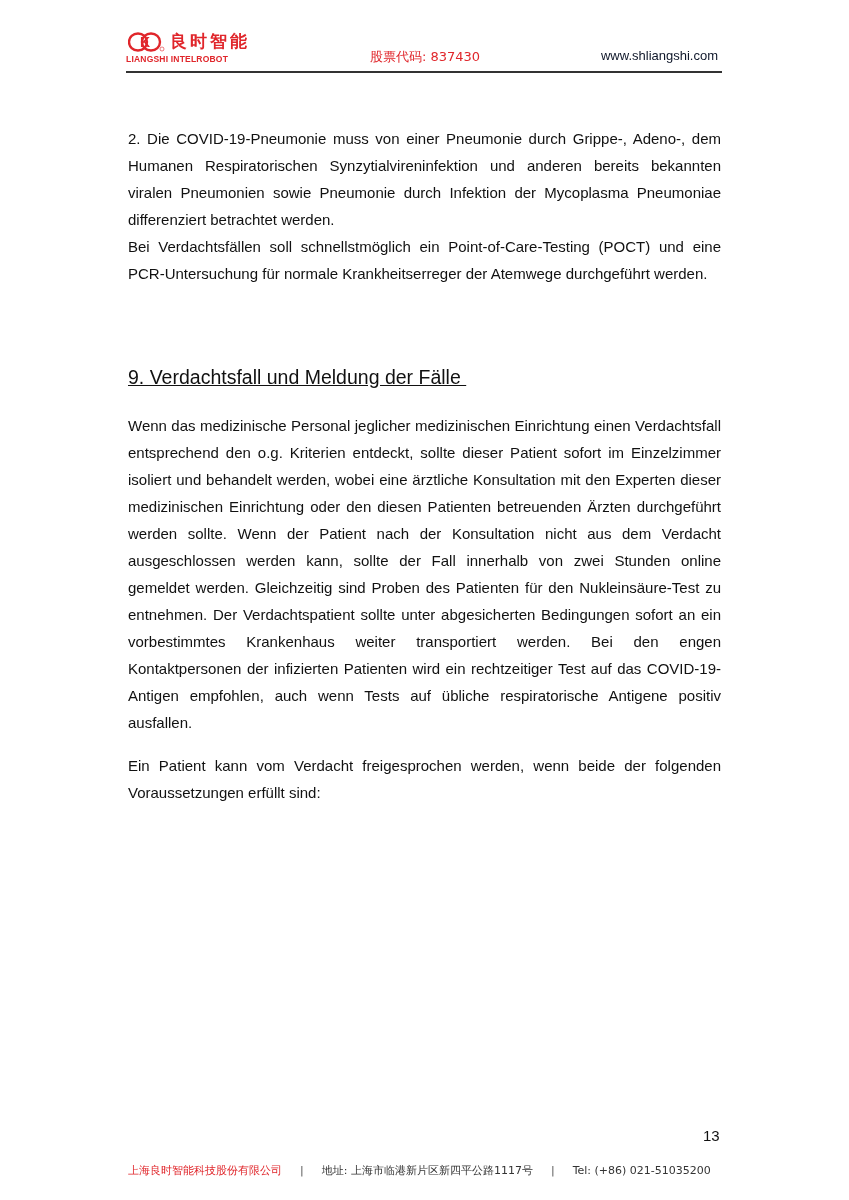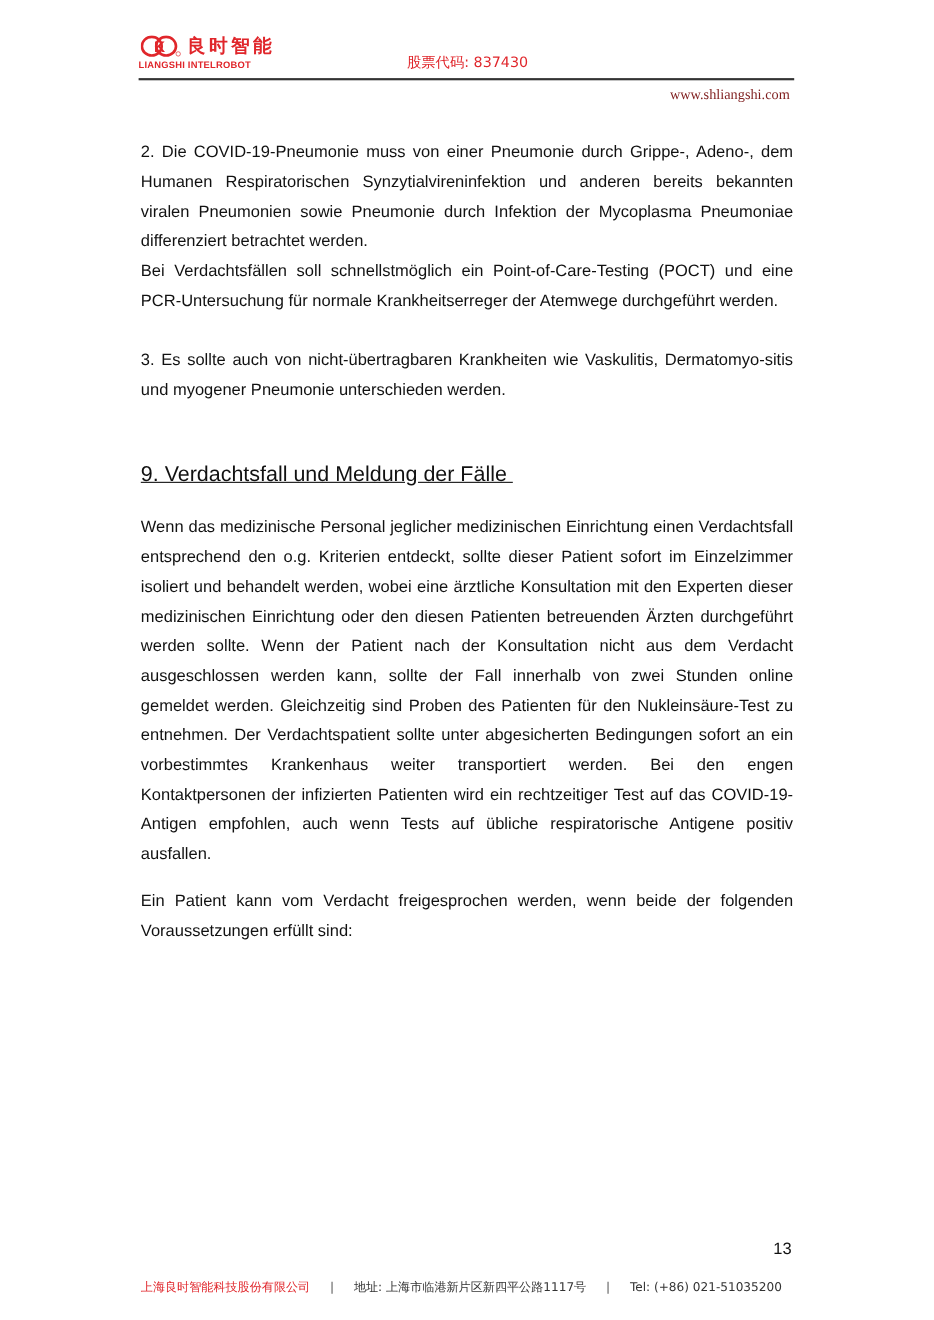--- a/index.html
+++ b/index.html
@@ -7,22 +7,22 @@
            font-family: "Liberation Sans", sans-serif; color: #111; }
     .header { position: absolute; left: 126px; top: 30px; width: 596px; height: 42px; }
     .logo { position: absolute; left: 0; top: 0; }
     .logo-mark { position: absolute; left: 2px; top: 2px; width: 38px; height: 20px; }
     .logo-cn { position: absolute; left: 44px; top: 0px; font-size: 17px; font-weight: bold;
                color: #e0262b; letter-spacing: 3px; white-space: nowrap; font-family: "DejaVu Sans", sans-serif; }
     .logo-en { position: absolute; left: 0; top: 24px; font-size: 8.5px; font-weight: bold;
                color: #e0262b; white-space: nowrap; letter-spacing: 0.2px; }
     .stock { position: absolute; left: 244px; top: 18px; font-size: 13px; color: #e0262b; white-space: nowrap;
              font-family: "DejaVu Sans", sans-serif; }
-    .website { position: absolute; right: 4px; top: 18px; font-size: 13px; color: #7f1d1d; white-space: nowrap;
-               font-family: Liberation Serif, serif; margin-top: 30px; }
+    .website { position: absolute; right: 4px; top: 18px; font-size: 13px; color: #0f172a; white-space: nowrap;
+               font-family: Liberation Sans, sans-serif; }
     .header-rule { position: absolute; left: 126px; top: 71px; width: 596px; height: 2px; background: #333; }
 
     .content { position: absolute; left: 128px; top: 98px; width: 593px; font-size: 15px; line-height: 27px; }
     .para { margin: 0; text-align: justify; }
     .gap-lg { height: 27px; }
     .gap-md { height: 16px; }
     .heading { font-size: 19.5px; font-weight: normal; text-decoration: underline; margin: 0;
                line-height: 30px; white-space: pre; }
 
     .page-number { position: absolute; left: 703px; top: 1127px; font-size: 15px; color: #111; }
@@ -48,21 +48,20 @@
   <span class="stock">股票代码: 837430</span>
   <span class="website">www.shliangshi.com</span>
 </div>
 <div class="header-rule"></div>
 
 <div class="content">
   <div class="gap-lg"></div>
   <p class="para">2. Die COVID-19-Pneumonie muss von einer Pneumonie durch Grippe-, Adeno-, dem Humanen Respiratorischen Synzytialvireninfektion und anderen bereits bekannten viralen Pneumonien sowie Pneumonie durch Infektion der Mycoplasma Pneumoniae differenziert betrachtet werden.</p>
   <p class="para">Bei Verdachtsfällen soll schnellstmöglich ein Point-of-Care-Testing (POCT) und eine PCR-Untersuchung für normale Krankheitserreger der Atemwege durchgeführt werden.</p>
   <div class="gap-lg"></div>
-  <p class="para">3. Es sollte auch von nicht-übertragbaren Krankheiten wie Vaskulitis, Dermatomyo-sitis und myogener Pneumonie unterschieden werden.</p>
   <div style="height:48px"></div>
   <h2 class="heading">9. Verdachtsfall und Meldung der Fälle </h2>
   <div style="height:20px"></div>
   <p class="para">Wenn das medizinische Personal jeglicher medizinischen Einrichtung einen Verdachtsfall entsprechend den o.g. Kriterien entdeckt, sollte dieser Patient sofort im Einzelzimmer isoliert und behandelt werden, wobei eine ärztliche Konsultation mit den Experten dieser medizinischen Einrichtung oder den diesen Patienten betreuenden Ärzten durchgeführt werden sollte. Wenn der Patient nach der Konsultation nicht aus dem Verdacht ausgeschlossen werden kann, sollte der Fall innerhalb von zwei Stunden online gemeldet werden. Gleichzeitig sind Proben des Patienten für den Nukleinsäure-Test zu entnehmen. Der Verdachtspatient sollte unter abgesicherten Bedingungen sofort an ein vorbestimmtes Krankenhaus weiter transportiert werden. Bei den engen Kontaktpersonen der infizierten Patienten wird ein rechtzeitiger Test auf das COVID-19-Antigen empfohlen, auch wenn Tests auf übliche respiratorische Antigene positiv ausfallen.</p>
   <div class="gap-md"></div>
   <p class="para">Ein Patient kann vom Verdacht freigesprochen werden, wenn beide der folgenden Voraussetzungen erfüllt sind:</p>
   <div class="gap-md"></div>
 </div>
 
 <div class="page-number">13</div>

